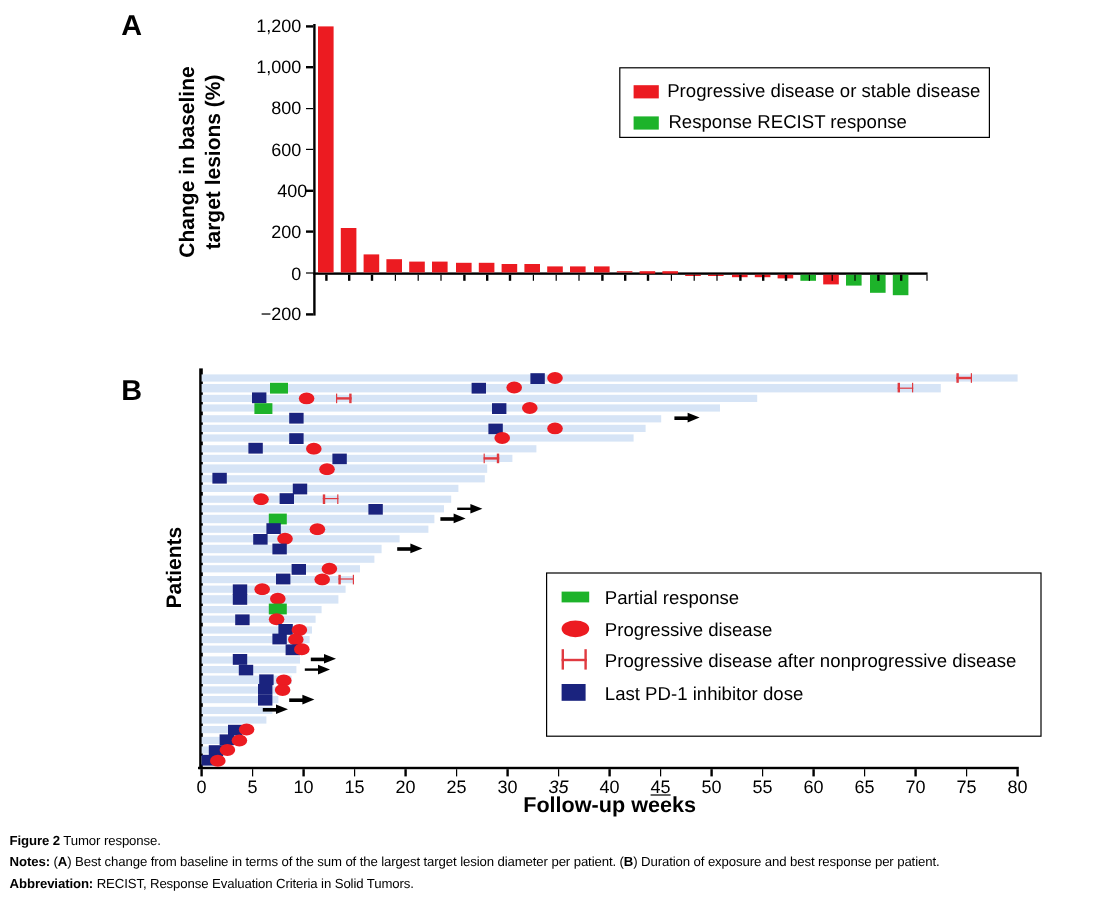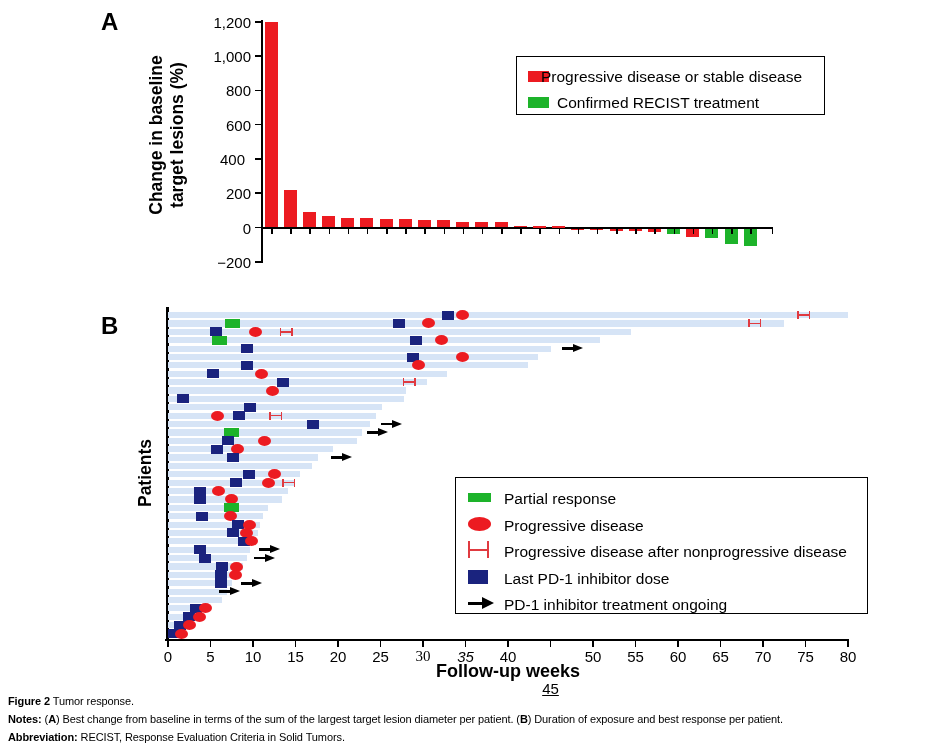--- a/index.html
+++ b/index.html
@@ -38,21 +38,21 @@
       <div class="tickline abs" style="left: 261px; top: 20px; width: 2px; height: 243px;"></div>
       <div class="tickline abs" style="left: 255px; top: 21.07px; width: 6px; height: 1.5px;"></div>
       <div class="abs ticktext-a" style="left: 203px; top: 13.82px;">1,200</div>
       <div class="tickline abs" style="left: 255px; top: 55.35px; width: 6px; height: 1.5px;"></div>
       <div class="abs ticktext-a" style="left: 203px; top: 48.1px;">1,000</div>
       <div class="tickline abs" style="left: 255px; top: 89.63px; width: 6px; height: 1.5px;"></div>
       <div class="abs ticktext-a" style="left: 203px; top: 82.38px;">800</div>
       <div class="tickline abs" style="left: 255px; top: 123.91px; width: 6px; height: 1.5px;"></div>
       <div class="abs ticktext-a" style="left: 203px; top: 116.66px;">600</div>
       <div class="tickline abs" style="left: 255px; top: 158.19px; width: 6px; height: 1.5px;"></div>
-      <div class="abs ticktext-a" style="left: 197px; top: 150.94px;">400</div>
+      <div class="abs ticktext-a" style="left: 208px; top: 150.94px;">400</div>
       <div class="tickline abs" style="left: 255px; top: 192.47px; width: 6px; height: 1.5px;"></div>
       <div class="abs ticktext-a" style="left: 203px; top: 185.22px;">200</div>
       <div class="tickline abs" style="left: 255px; top: 226.75px; width: 6px; height: 1.5px;"></div>
       <div class="abs ticktext-a" style="left: 203px; top: 219.5px;">0</div>
       <div class="tickline abs" style="left: 255px; top: 261.03px; width: 6px; height: 1.5px;"></div>
       <div class="abs ticktext-a" style="left: 203px; top: 253.78px;">−200</div>
       <div class="tickline abs" style="left: 261px; top: 226.5px; width: 512px; height: 2px;"></div>
       <div class="bar" style="left: 264.5px; top: 21.82px; width: 13px; height: 205.68px; background: rgb(236, 27, 33);"></div>
       <div class="tickline abs" style="left: 271px; top: 228.5px; width: 1.5px; height: 5px;"></div>
       <div class="bar" style="left: 283.67px; top: 189.792px; width: 13px; height: 37.708px; background: rgb(236, 27, 33);"></div>
@@ -104,25 +104,25 @@
       <div class="bar" style="left: 724.58px; top: 228.5px; width: 13px; height: 15.426px; background: rgb(29, 179, 42);"></div>
       <div class="tickline abs" style="left: 731.08px; top: 228.5px; width: 1.5px; height: 5px;"></div>
       <div class="bar" style="left: 743.75px; top: 228.5px; width: 13px; height: 17.14px; background: rgb(29, 179, 42);"></div>
       <div class="tickline abs" style="left: 750.25px; top: 228.5px; width: 1.5px; height: 5px;"></div>
       <div class="tickline abs" style="left: 771.5px; top: 228.5px; width: 1.5px; height: 5px;"></div>
     </div>
 
   <div class="abs legend-box" id="legendA" style="left:516px;top:56px;width:307px;height:57px;">
       <div class="legend-item" style="top: 8px;">
         <div class="abs" style="left: 11px; top: 6px; width: 21px; height: 11px; background: rgb(236, 27, 33);"></div>
-        <div class="legend-label" style="left: 24px;">Progressive disease or stable disease</div>
+        <div class="legend-label" style="left: 39px;">Progressive disease or stable disease</div>
       </div>
       <div class="legend-item" style="top: 34px;">
         <div class="abs" style="left: 11px; top: 6px; width: 21px; height: 11px; background: rgb(29, 179, 42);"></div>
-        <div class="legend-label" style="left: 40px;">Confirmed RECIST treatment</div>
+        <div class="legend-label" style="left: 40px;">Response RECIST response</div>
       </div>
     </div>
 
   <div class="abs panel-letter" style="left:101px;top:312px;">B</div>
   <div class="abs rot ylab-b" style="left:91px;top:462px;">Patients</div>
   <div class="abs" id="panelB">
       <div class="tickline abs" style="left: 166px; top: 307px; width: 3px; height: 334px;"></div>
       <div class="tickline abs" style="left: 165px; top: 638.5px; width: 684px; height: 2.5px;"></div>
       <div class="tickline abs" style="left: 167.25px; top: 641px; width: 1.5px; height: 6px;"></div>
       <div class="abs ticktext-b" style="left: 151px; top: 648px;">0</div>
@@ -130,27 +130,27 @@
       <div class="abs ticktext-b" style="left: 193.5px; top: 648px;">5</div>
       <div class="tickline abs" style="left: 252.25px; top: 641px; width: 1.5px; height: 6px;"></div>
       <div class="abs ticktext-b" style="left: 236px; top: 648px;">10</div>
       <div class="tickline abs" style="left: 294.75px; top: 641px; width: 1.5px; height: 6px;"></div>
       <div class="abs ticktext-b" style="left: 278.5px; top: 648px;">15</div>
       <div class="tickline abs" style="left: 337.25px; top: 641px; width: 1.5px; height: 6px;"></div>
       <div class="abs ticktext-b" style="left: 321px; top: 648px;">20</div>
       <div class="tickline abs" style="left: 379.75px; top: 641px; width: 1.5px; height: 6px;"></div>
       <div class="abs ticktext-b" style="left: 363.5px; top: 648px;">25</div>
       <div class="tickline abs" style="left: 422.25px; top: 641px; width: 1.5px; height: 6px;"></div>
-      <div class="abs ticktext-b" style="left: 406px; top: 648px; font-family: Liberation Serif, serif;">30</div>
+      <div class="abs ticktext-b" style="left: 406px; top: 648px;">30</div>
       <div class="tickline abs" style="left: 464.75px; top: 641px; width: 1.5px; height: 6px;"></div>
       <div class="abs ticktext-b" style="left: 448.5px; top: 648px; font-style: italic;">35</div>
       <div class="tickline abs" style="left: 507.25px; top: 641px; width: 1.5px; height: 6px;"></div>
       <div class="abs ticktext-b" style="left: 491px; top: 648px;">40</div>
       <div class="tickline abs" style="left: 549.75px; top: 641px; width: 1.5px; height: 6px;"></div>
-      <div class="abs ticktext-b" style="left: 533.5px; top: 680px; text-decoration: underline;">45</div>
+      <div class="abs ticktext-b" style="left: 533.5px; top: 648px; text-decoration: underline;">45</div>
       <div class="tickline abs" style="left: 592.25px; top: 641px; width: 1.5px; height: 6px;"></div>
       <div class="abs ticktext-b" style="left: 576px; top: 648px;">50</div>
       <div class="tickline abs" style="left: 634.75px; top: 641px; width: 1.5px; height: 6px;"></div>
       <div class="abs ticktext-b" style="left: 618.5px; top: 648px;">55</div>
       <div class="tickline abs" style="left: 677.25px; top: 641px; width: 1.5px; height: 6px;"></div>
       <div class="abs ticktext-b" style="left: 661px; top: 648px;">60</div>
       <div class="tickline abs" style="left: 719.75px; top: 641px; width: 1.5px; height: 6px;"></div>
       <div class="abs ticktext-b" style="left: 703.5px; top: 648px;">65</div>
       <div class="tickline abs" style="left: 762.25px; top: 641px; width: 1.5px; height: 6px;"></div>
       <div class="abs ticktext-b" style="left: 746px; top: 648px;">70</div>
@@ -338,27 +338,20 @@
           <div class="abs" style="left: 0px; top: 7.5px; width: 21px; height: 2px; background: rgb(224, 58, 64);"></div>
           <div class="abs" style="left: 0px; top: 0px; width: 2px; height: 17px; background: rgb(224, 58, 64);"></div>
           <div class="abs" style="right: 0px; top: 0px; width: 2px; height: 17px; background: rgb(224, 58, 64);"></div>
         </div>
         <div class="legend-label" style="left: 48px;">Progressive disease after nonprogressive disease</div>
       </div>
       <div class="legend-item" style="top: 88.5px;">
         <div class="abs" style="left: 12px; top: 3px; width: 20px; height: 14px; background: rgb(26, 35, 126);"></div>
         <div class="legend-label" style="left: 48px;">Last PD-1 inhibitor dose</div>
       </div>
-      <div class="legend-item" style="top: 115px;">
-        <div class="abs" style="left: 12px; top: 4px; width: 26px; height: 12px;">
-          <div class="abs" style="left: 0px; top: 4.5px; width: 15px; height: 3px; background: rgb(0, 0, 0);"></div>
-          <div class="abs" style="left: 14px; top: 0px; width: 0px; height: 0px; border-top: 6px solid transparent; border-bottom: 6px solid transparent; border-left: 12px solid rgb(0, 0, 0);"></div>
-        </div>
-        <div class="legend-label" style="left: 48px;">PD-1 inhibitor treatment ongoing</div>
-      </div>
     </div>
 
   <div class="abs caption" style="left:8px;top:692px;">
     <div><b>Figure 2</b><span> Tumor response.</span></div>
     <div><b>Notes:</b><span> (</span><b>A</b><span>) Best change from baseline in terms of the sum of the largest target lesion diameter per patient. (</span><b>B</b><span>) Duration of exposure and best response per patient.</span></div>
     <div><b>Abbreviation:</b><span> RECIST, Response Evaluation Criteria in Solid Tumors.</span></div>
   </div>
 </div>
 
 </body></html>

